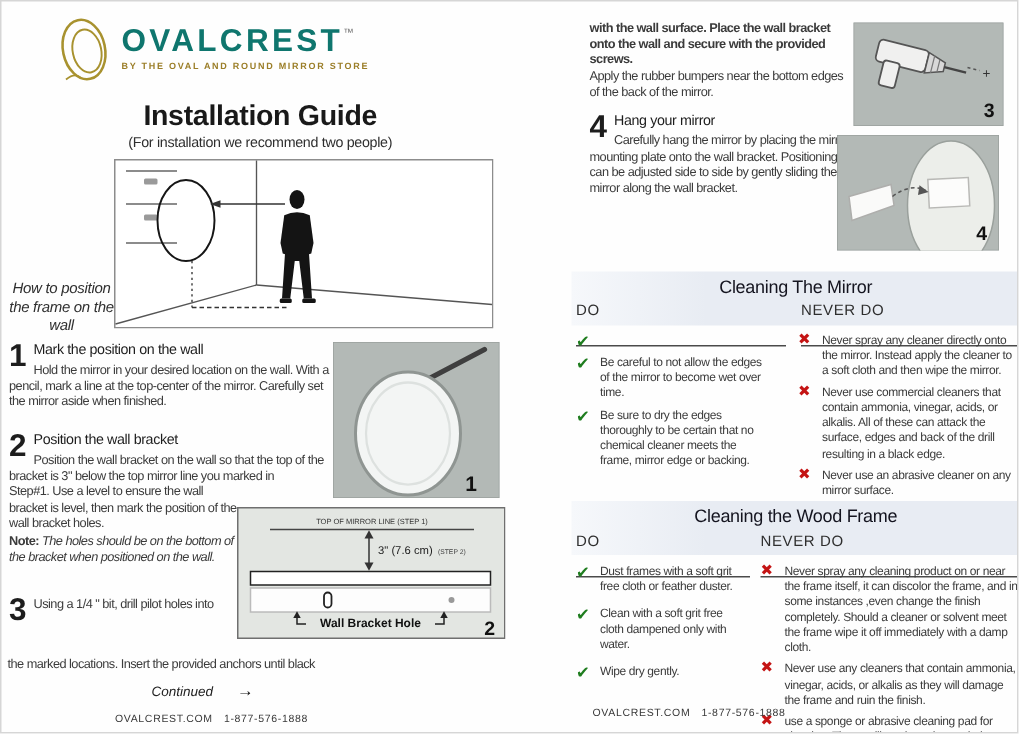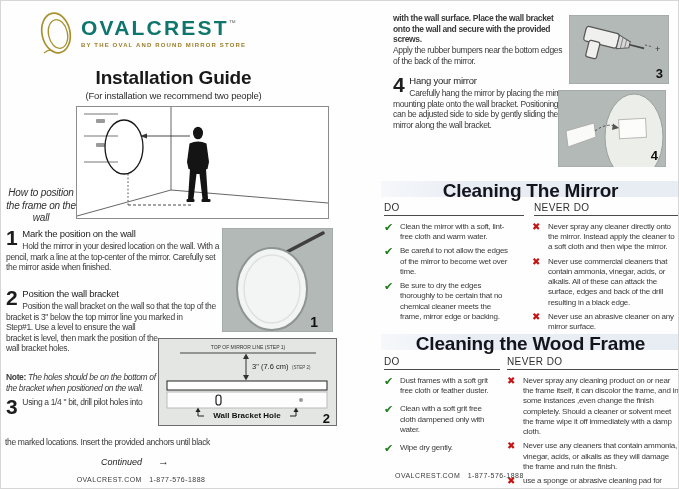--- a/index.html
+++ b/index.html
@@ -18,22 +18,22 @@
   .body-text{font-size:8.5px;letter-spacing:-0.35px;line-height:1.25;color:#3b3b3b;}
   .step-num{float:left;font-size:21px;font-weight:bold;color:#1d1d1d;line-height:0.9;margin:1px 5px 0 0;}
   .step-head{font-weight:normal;font-size:9.5px;color:#1d1d1d;letter-spacing:-0.25px;margin-bottom:1px;}
   .note{font-style:italic;}
   .note b{font-style:normal;}
   .continued{font-style:italic;font-size:9px;color:#222;}
   .cont-arrow{font-style:normal;font-weight:bold;margin-left:16px;font-size:11px;color:#111;}
   .footer{font-size:7px;letter-spacing:0.45px;word-spacing:5px;color:#3a3a3a;}
   
   .sec-bar{background:linear-gradient(to right,#f6f8fb 0%,#e8ecf3 30%,#e8ecf3 100%);
-           height:16px;line-height:20px;text-align:center;font-size:19px;font-weight:bold;color:#14141f;letter-spacing:-0.2px;}
-  .col-head{font-size:10px;color:#2e2e2e;letter-spacing:0.4px;border-bottom:1px solid #4a4a4a;padding-bottom:2px;}
+           height:36px;line-height:20px;text-align:center;font-size:12px;font-weight:normal;color:#14141f;letter-spacing:-0.2px;}
+  .col-head{font-size:10px;color:#2e2e2e;letter-spacing:0.4px;border-bottom:1px solid #4a4a4a;padding-bottom:17px;}
   .li{display:flex;gap:4px;margin-bottom:4px;font-size:8px;letter-spacing:-0.25px;line-height:1.28;color:#3b3b3b;}
   .li.sp{margin-bottom:8px;}
   .check{flex:0 0 12px;color:#1f7d1f;font-weight:bold;font-size:11px;line-height:1;font-family:"DejaVu Sans",sans-serif;}
   .cross{flex:0 0 12px;color:#c41414;font-weight:bold;font-size:10px;line-height:1;font-family:"DejaVu Sans",sans-serif;}
   svg text{font-family:"Liberation Sans",sans-serif;}
 </style>
 </head>
 <body>
 
 <div class="canvas">
@@ -84,21 +84,21 @@
     <span class="step-num">1</span>
     <div class="step-head">Mark the position on the wall</div>
     <div>Hold the mirror in your desired location on the wall. With a pencil, mark a line at the top-center of the mirror. Carefully set the mirror aside when finished.</div>
   </div>
 
   <div class="abs body-text" style="left:5px;top:287px;width:224px;">
     <span class="step-num">2</span>
     <div class="step-head">Position the wall bracket</div>
     <div>Position the wall bracket on the wall so that the top of the bracket is 3" below the top mirror line you marked in</div>
     <div style="width:152px;">Step#1. Use a level to ensure the wall bracket is level, then mark the position of the wall bracket holes.</div>
-    <div class="note" style="width:152px;margin-top:18px;">
+    <div class="note" style="width:152px;margin-top:1px;">
       <b>Note:</b>
       <span>The holes should be on the bottom of the bracket when positioned on the wall.</span>
     </div>
   </div>
 
   <div class="abs" style="left:221px;top:227px;">
     <svg width="111" height="104" viewBox="0 0 111 104">
       <rect width="111" height="104" fill="#b3b9b6" stroke="#9aa09d"></rect>
       <line x1="101" y1="5" x2="61" y2="26" stroke="#3f3f3f" stroke-width="3.5" stroke-linecap="round"></line>
       <line x1="62" y1="25" x2="55" y2="29" stroke="#8f8f8f" stroke-width="2"></line>
@@ -181,21 +181,20 @@
     </svg>
   </div>
 
   <div class="abs sec-bar" style="left:380px;top:180px;width:299px;">Cleaning The Mirror</div>
   <div class="abs col-head" style="left:383px;top:201px;width:140px;">DO</div>
   <div class="abs col-head" style="left:533px;top:201px;width:145px;">NEVER DO</div>
 
   <div class="abs" style="left:383px;top:221px;width:126px;">
     <div class="li">
         <span class="check">✔</span>
-        <span>Clean the mirror with a soft, lint-free cloth and warm water.</span>
       </div>
     <div class="li">
         <span class="check">✔</span>
         <span>Be careful to not allow the edges of the mirror to become wet over time.</span>
       </div>
     <div class="li">
         <span class="check">✔</span>
         <span>Be sure to dry the edges thoroughly to be certain that no chemical cleaner meets the frame, mirror edge or backing.</span>
       </div>
   </div>

